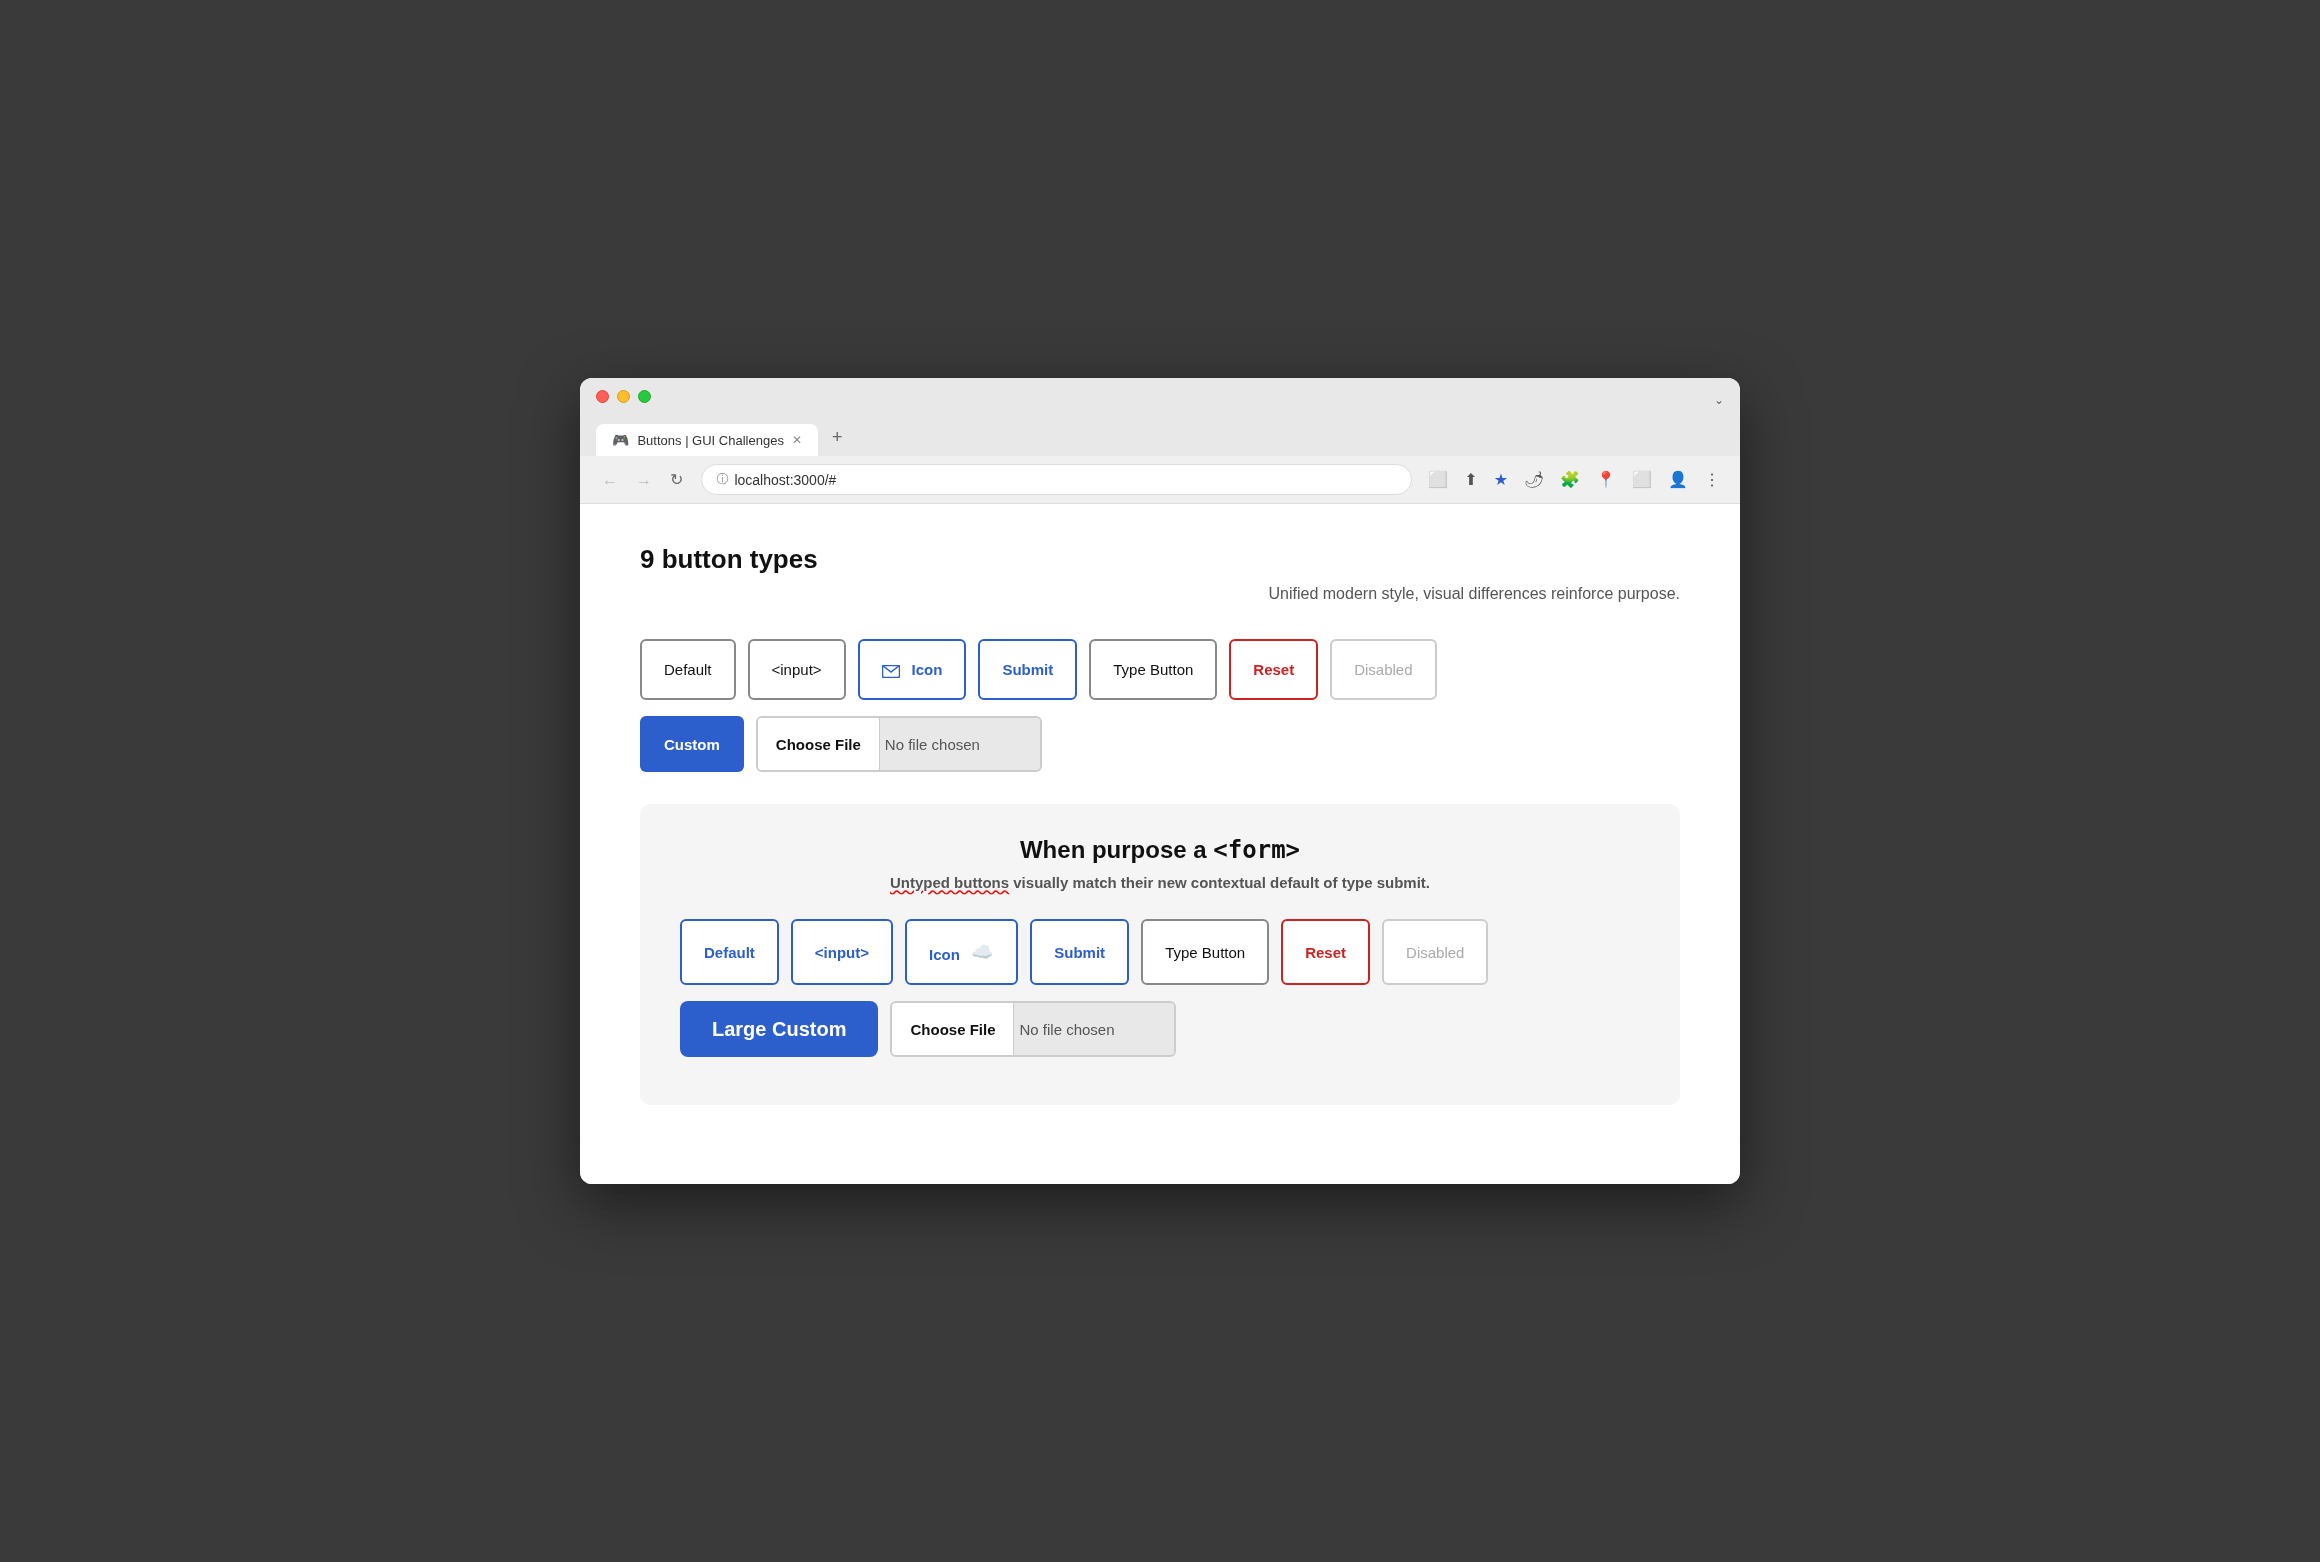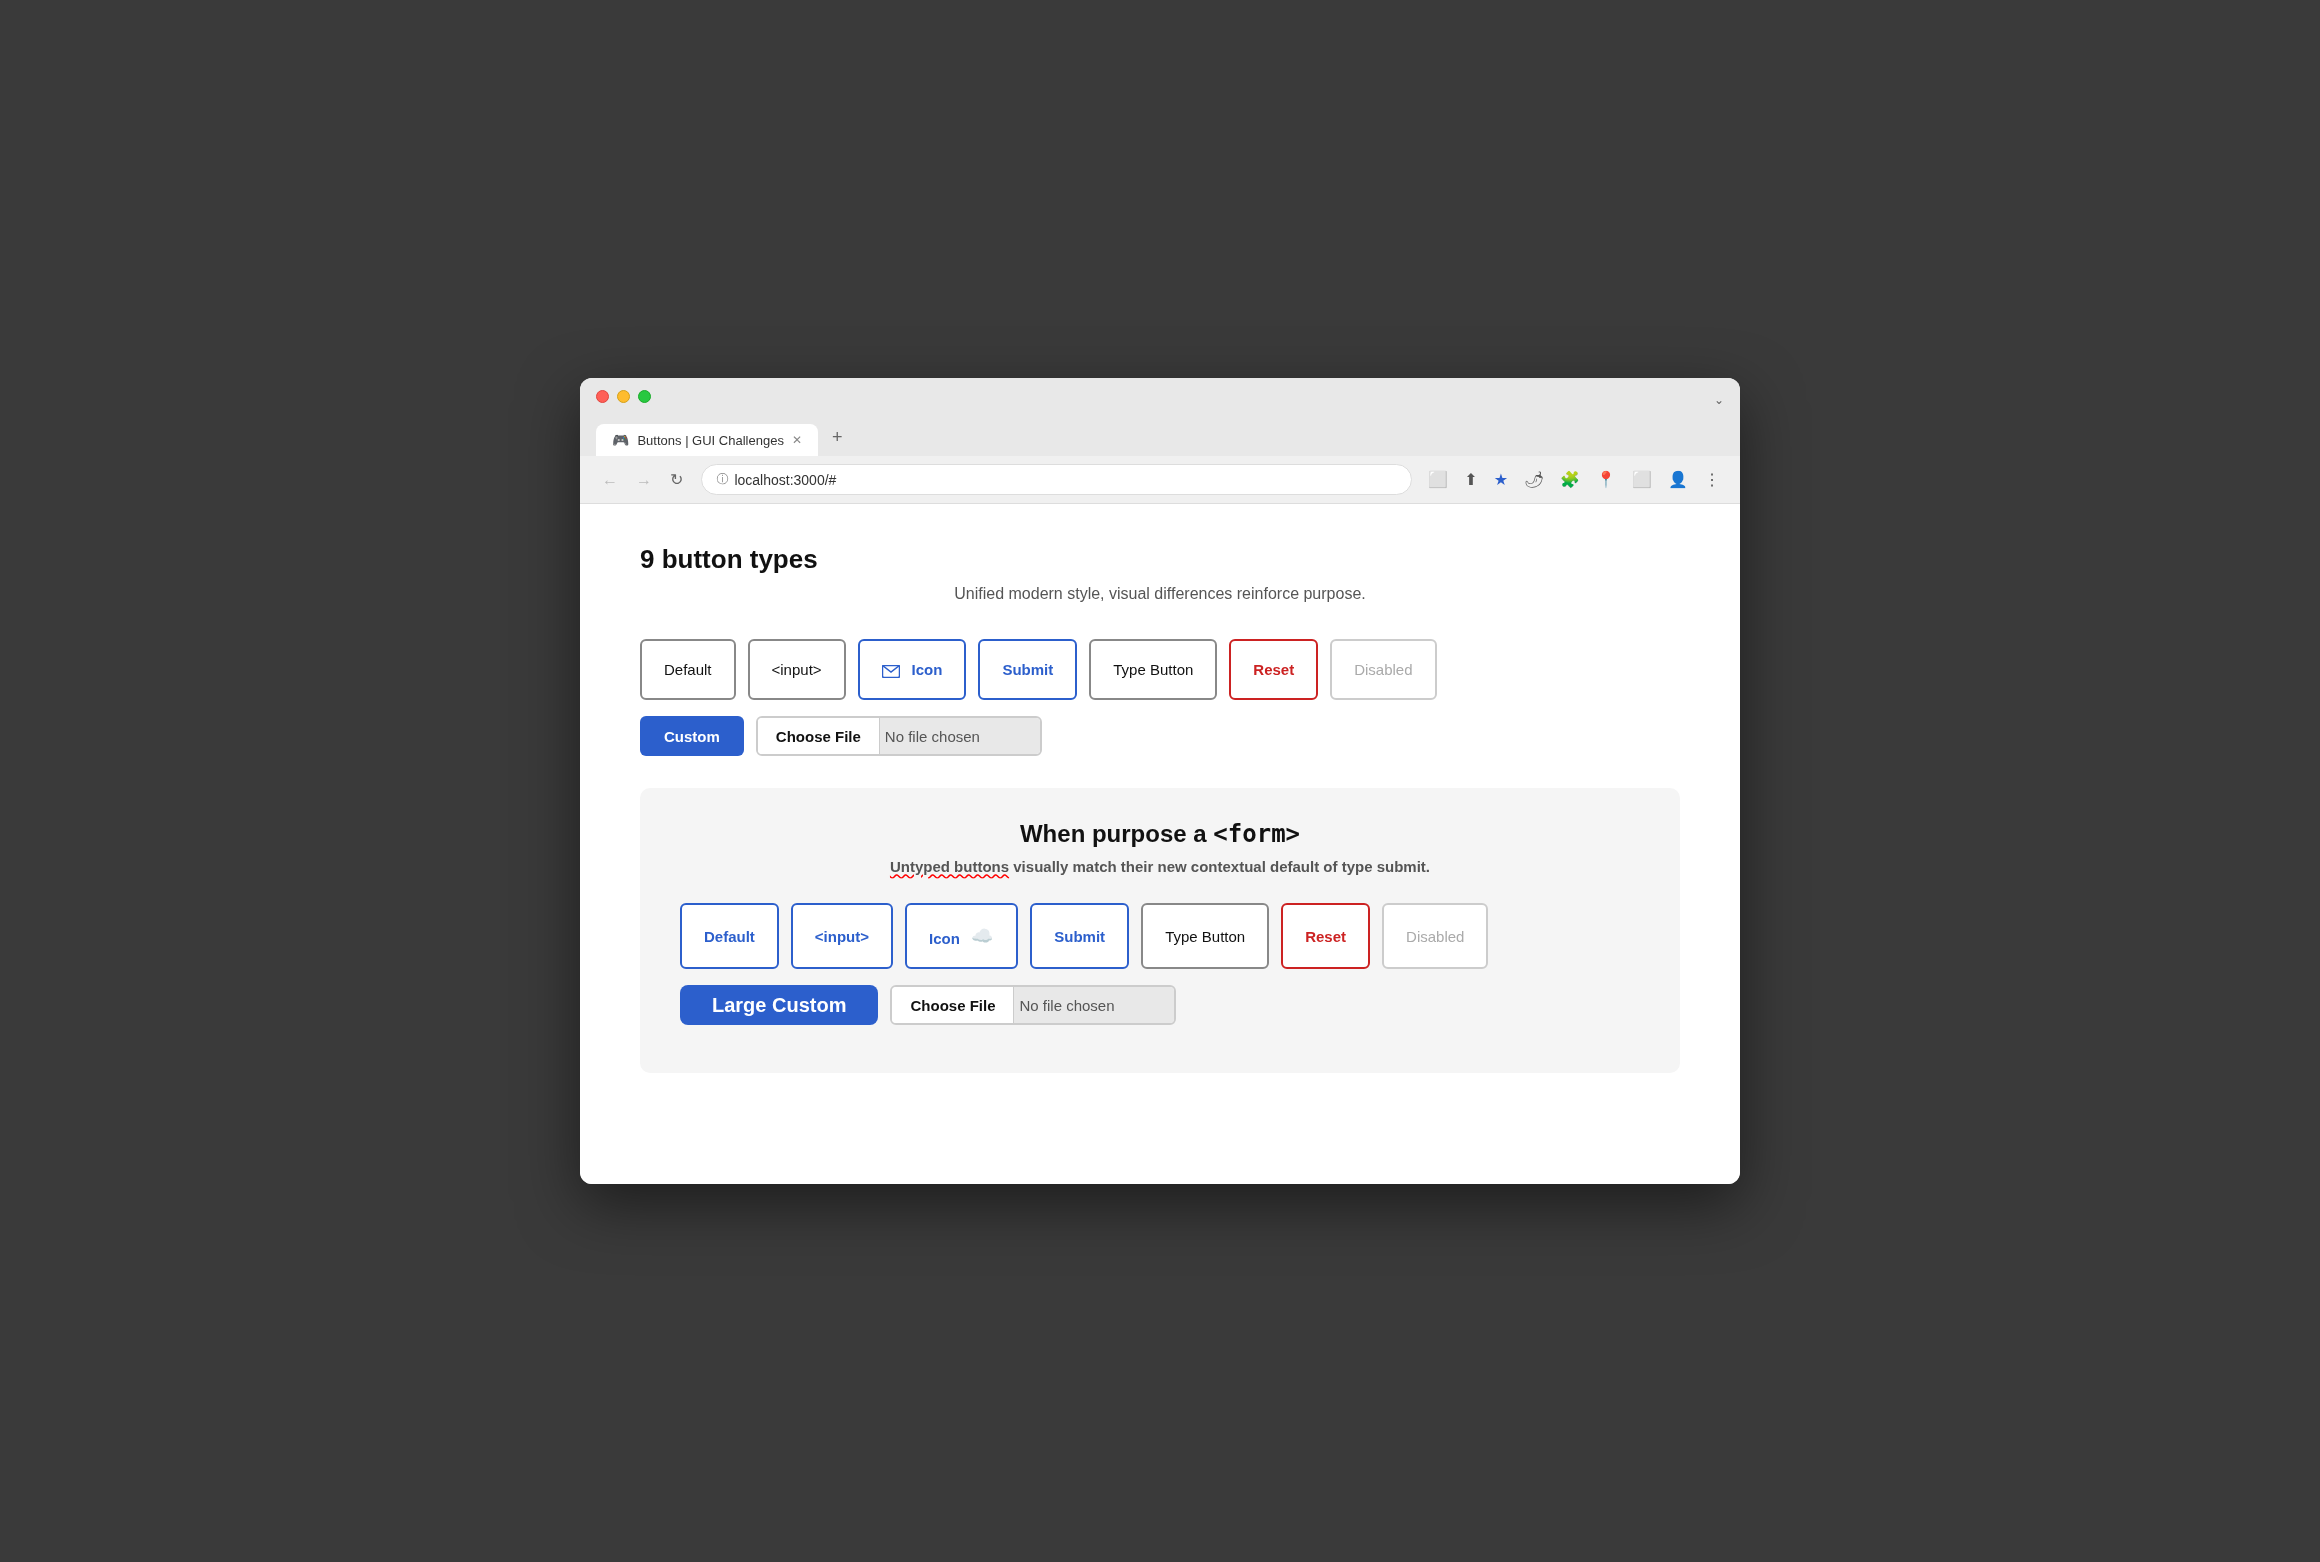--- a/index.html
+++ b/index.html
@@ -156,21 +156,21 @@
 
     .section-title {
       text-align: left;
       font-size: 26px;
       font-weight: 700;
       color: #111;
       margin-bottom: 10px;
     }
 
     .section-subtitle {
-      text-align: center;
+      text-align: right;
       font-size: 16px;
       color: #555;
       margin-bottom: 36px;
     }
 
     .buttons-row {
       display: flex;
       flex-wrap: wrap;
       gap: 12px;
       justify-content: flex-start;
@@ -256,21 +256,21 @@
       color: #2c5fcc;
       font-weight: 600;
     }
 
     .file-input-wrapper {
       display: flex;
       align-items: center;
       border: 2px solid #ccc;
       border-radius: 6px;
       overflow: hidden;
-      height: 40px;
+      height: 56px;
     }
 
     .file-choose-btn {
       background: white;
       border: none;
       border-right: 1px solid #ccc;
       padding: 0 18px;
       height: 100%;
       font-size: 15px;
       font-weight: 600;

